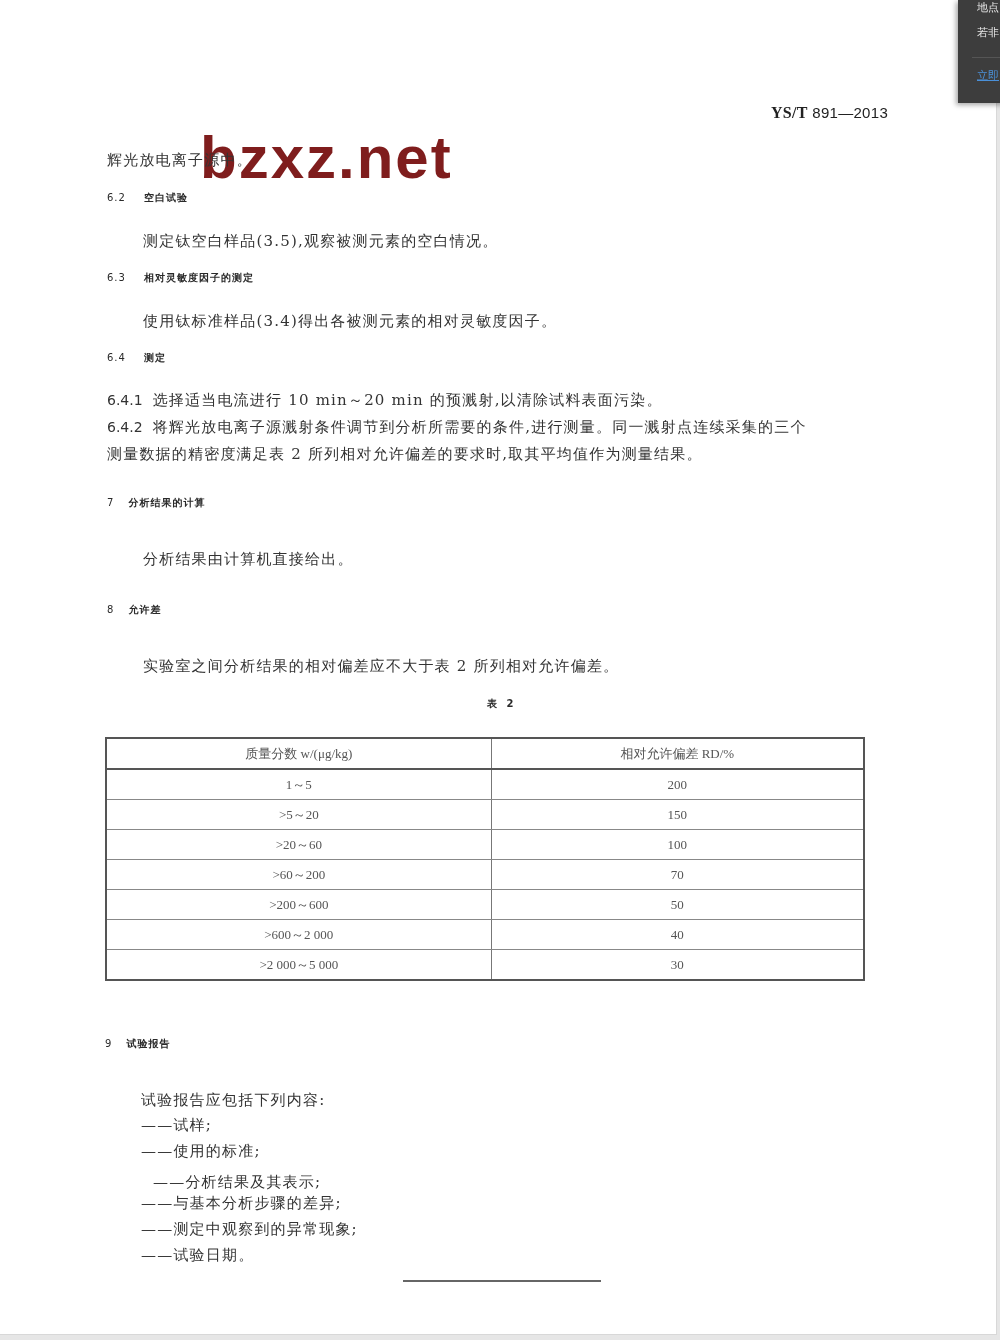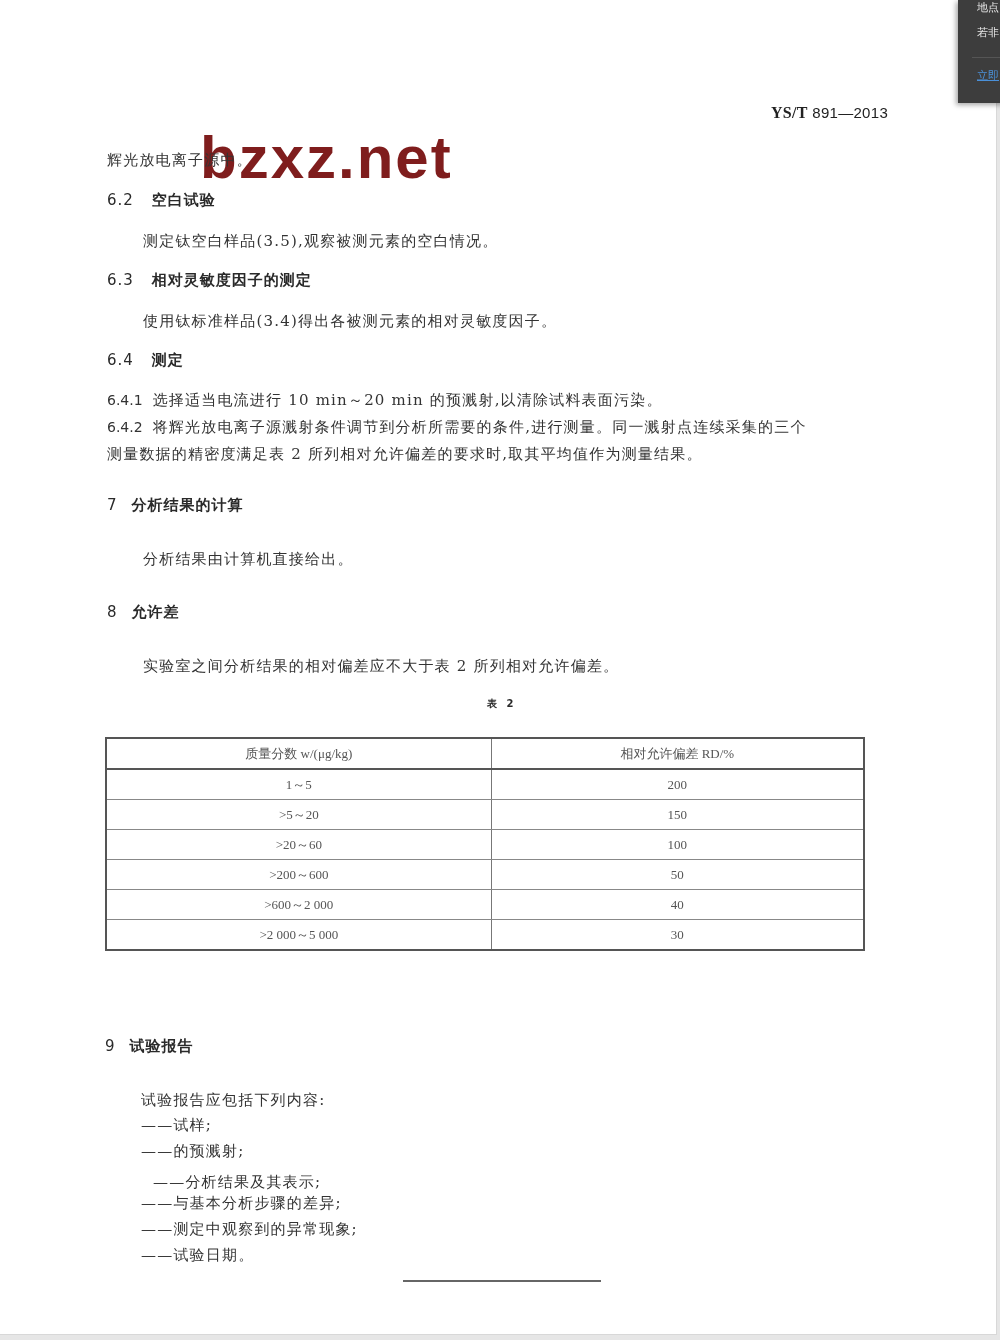--- a/index.html
+++ b/index.html
@@ -46,21 +46,21 @@
     }
     .txt {
       font-size: 15px;
       color: #333;
       z-index: 1;
       letter-spacing: 1.2px;
     }
     .heading {
       font-family: "DejaVu Sans", "Liberation Sans", sans-serif;
       font-weight: bold;
-      font-size: 15px;
+      font-size: 10px;
       color: #2a2a2a;
       z-index: 1;
       letter-spacing: 1px;
     }
     .heading .num { display: inline-block; margin-right: 18px; font-weight: normal; }
     .heading .num.sm { margin-right: 14px; }
     .clause-num {
       font-family: "DejaVu Sans", "Liberation Sans", sans-serif;
       font-size: 14px;
       display: inline-block;
@@ -189,40 +189,44 @@
       </tr>
       <tr>
         <td>&gt;5～20</td>
         <td>150</td>
       </tr>
       <tr>
         <td>&gt;20～60</td>
         <td>100</td>
       </tr>
       <tr>
+        <td>&gt;60～200</td>
+        <td>70</td>
+      </tr>
+      <tr>
         <td>&gt;200～600</td>
         <td>50</td>
       </tr>
       <tr>
         <td>&gt;600～2 000</td>
         <td>40</td>
       </tr>
       <tr>
         <td>&gt;2 000～5 000</td>
         <td>30</td>
       </tr>
     </tbody>
   </table>
 
   <div class="abs heading" style="left:105px; top:1037px;">
     <span class="num sm">9</span><span>试验报告</span>
   </div>
   <div class="abs txt" style="left:141px; top:1091px;">试验报告应包括下列内容:</div>
   <div class="abs txt" style="left:141px; top:1116px;">——试样;</div>
-  <div class="abs txt" style="left:141px; top:1142px;">——的预溅射;</div>
+  <div class="abs txt" style="left:141px; top:1142px;">——使用的标准;</div>
   <div class="abs txt" style="left:141px; top:1173px;margin-left:12px;">——分析结果及其表示;</div>
   <div class="abs txt" style="left:141px; top:1194px;">——与基本分析步骤的差异;</div>
   <div class="abs txt" style="left:141px; top:1220px;">——测定中观察到的异常现象;</div>
   <div class="abs txt" style="left:141px; top:1246px;">——试验日期。</div>
 
   <div class="abs end-rule"></div>
 </div>
 
 <div class="popup">
   <span class="line" style="top:0px;">地点</span>

